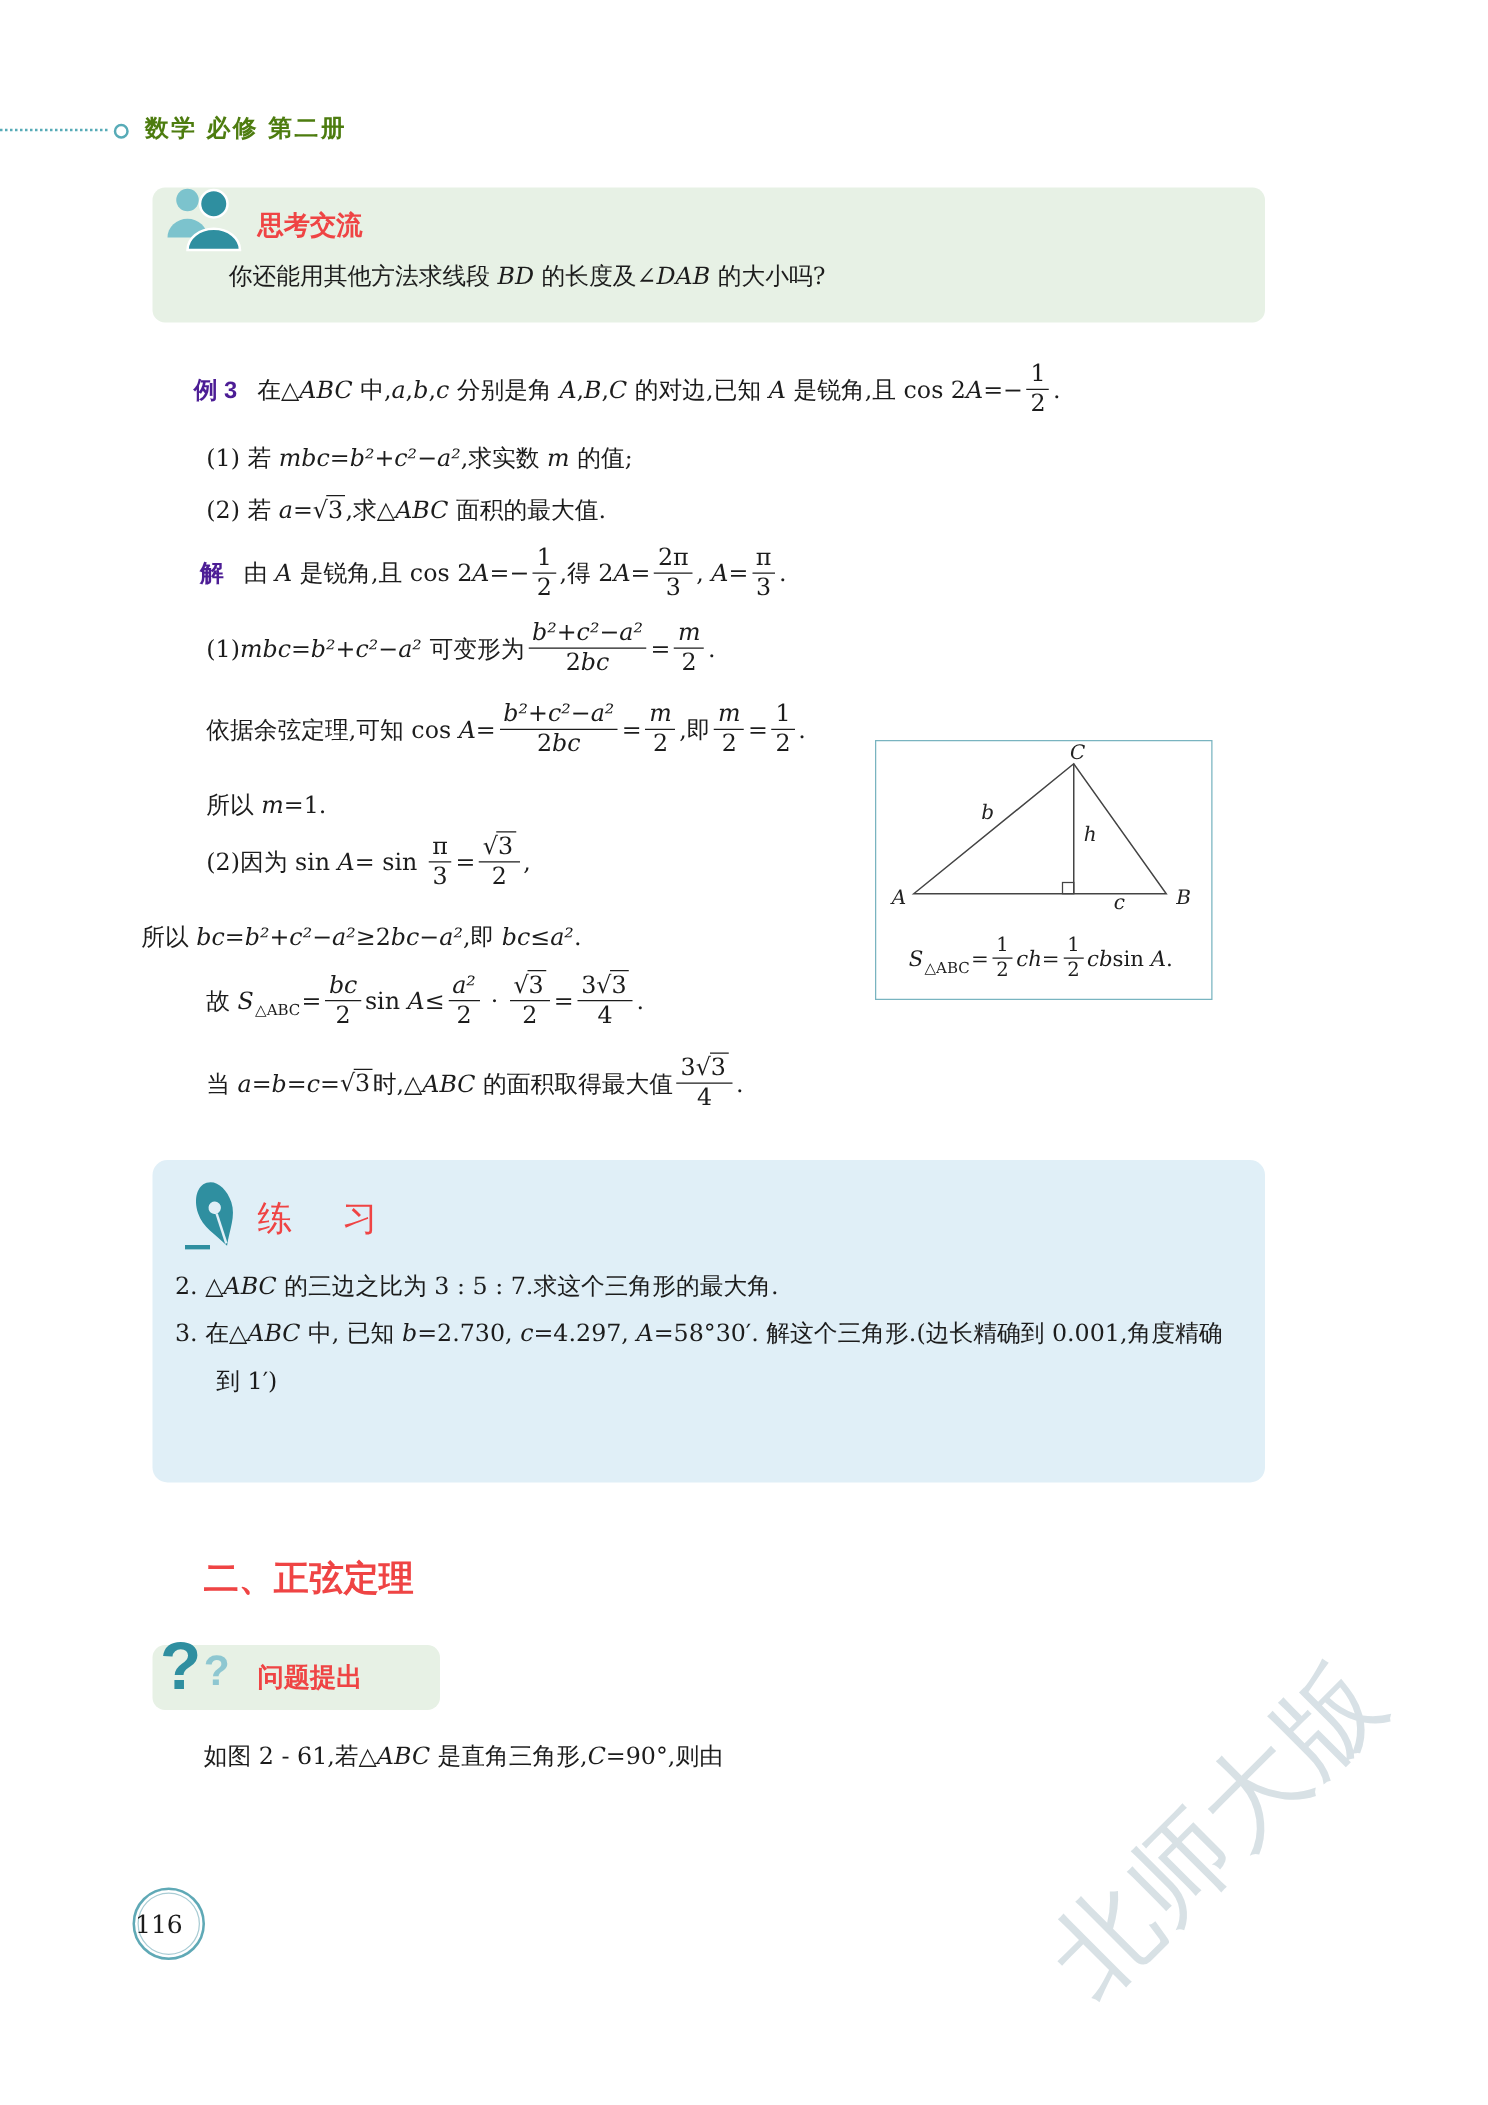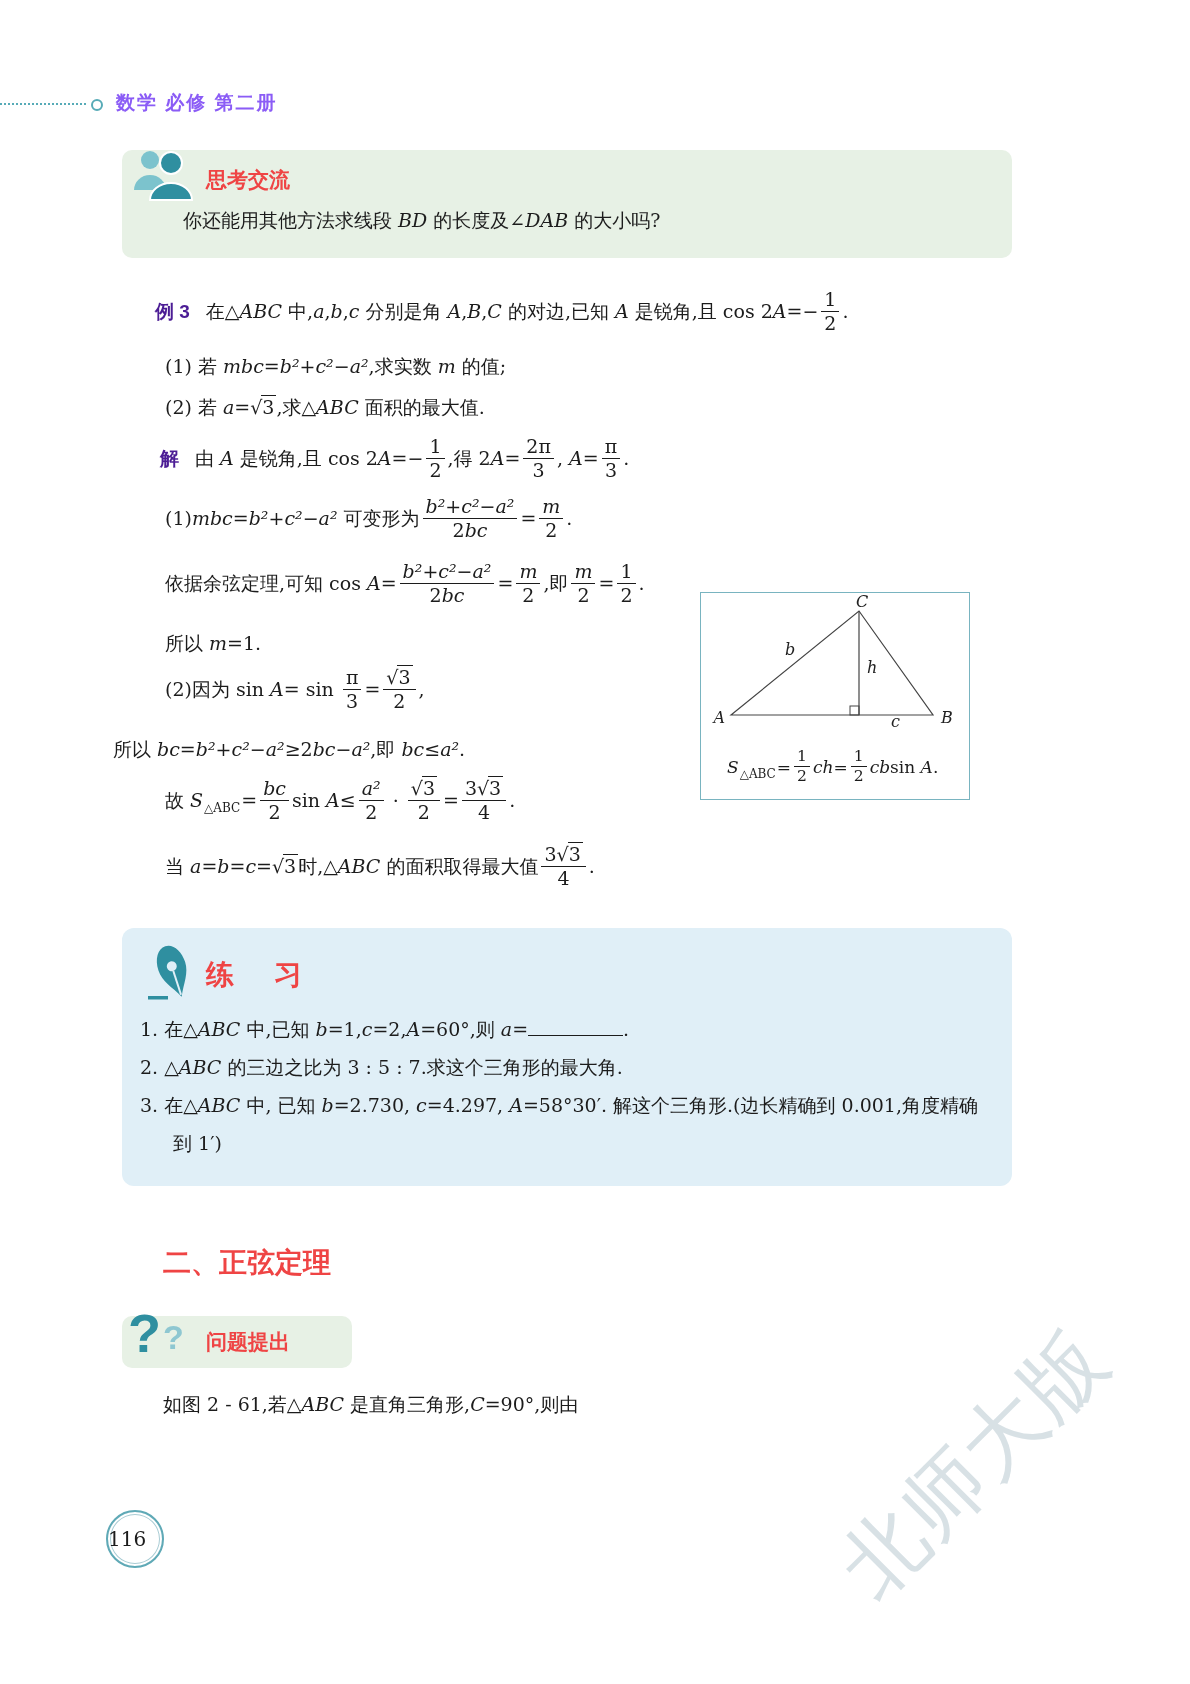--- a/index.html
+++ b/index.html
@@ -5,33 +5,33 @@
   html,body{margin:0;padding:0;background:#fff}
   .page{position:relative;width:1190px;height:1684px;background:#ffffff;overflow:hidden;
         font-family:"DejaVu Serif","Liberation Serif",serif;color:#1c1c1c}
   .abs{position:absolute}
   .sans{font-family:"Liberation Sans","DejaVu Sans",sans-serif}
   .teal{color:#ef4444}
 
   
   .header-rule{left:0;top:103px;width:86px;border-top:2px dotted #57abb7}
   .header-dot{left:91px;top:99px;width:8px;height:8px;border:2px solid #57abb7;border-radius:50%}
-  .header-title{left:116px;top:90px;font-size:19px;font-weight:bold;color:#8b5cf6;letter-spacing:2px}
+  .header-title{left:116px;top:90px;font-size:19px;font-weight:bold;color:#4d7c0f;letter-spacing:2px}
 
   
   .think-box{left:122px;top:150px;width:890px;height:108px;background:#e7f1e5;border-radius:10px}
   .practice-box{left:122px;top:928px;width:890px;height:258px;background:#e0eff7;border-radius:12px}
   .problem-pill{left:122px;top:1316px;width:230px;height:52px;background:#e7f1e5;border-radius:10px}
 
   .think-icon{left:130px;top:146px}
   .think-title{left:206px;top:166px;font-size:21px;font-weight:bold}
   .think-body{left:183px;top:208px;font-size:19px}
 
   .pen-icon{left:148px;top:932px}
-  .practice-title{left:206px;top:956px;font-size:28px;font-weight:bold;letter-spacing:6px}
+  .practice-title{left:206px;top:956px;font-size:28px;font-weight:normal;letter-spacing:6px}
   .practice-items{left:140px;top:1010px;width:848px;font-size:19px}
   .practice-items .pitem{line-height:38px}
   .practice-items .hang{padding-left:33px;text-indent:-33px}
 
   .section-heading{left:163px;top:1244px;font-size:28px;font-weight:bold}
   .qmark{font-family:"Liberation Sans",sans-serif;font-weight:bold;line-height:1}
   .qbig{left:128px;top:1306px;font-size:54px;color:#2f8fa0}
   .qsmall{left:163px;top:1320px;font-size:34px;color:#8ec7d1}
   .problem-title{left:206px;top:1328px;font-size:21px;font-weight:bold}
   .problem-body{left:163px;top:1392px;font-size:19px}
@@ -175,21 +175,20 @@
   <svg class="abs pen-icon" width="50" height="70" viewBox="0 0 50 70">
     <g transform="rotate(-18 25 38)">
       <path d="M25 66 C19 54 11 46 11 34 C11 22 17 13 25 13 C33 13 39 22 39 34 C39 46 31 54 25 66 Z" fill="#2f8fa0"></path>
       <circle cx="25" cy="34" r="5" fill="#e0eff7"></circle>
       <line x1="25" y1="39" x2="25" y2="64" stroke="#e0eff7" stroke-width="2"></line>
     </g>
     <rect x="0" y="64" width="20" height="3.5" fill="#2f8fa0"></rect>
   </svg>
   <div class="abs practice-title sans teal">练　习</div>
   <div class="abs practice-items">
-    <div class="pitem"><span>1. 在△</span><span class="it">ABC</span><span> 中,已知 </span><span class="it">b</span><span>=1,</span><span class="it">c</span><span>=2,</span><span class="it">A</span><span>=60°,则 </span><span class="it">a</span><span>=</span><span class="blank" style="width: 95px;"></span><span>.</span></div>
     <div class="pitem"><span>2. △</span><span class="it">ABC</span><span> 的三边之比为 3 : 5 : 7.求这个三角形的最大角.</span></div>
     <div class="pitem hang"><span>3. 在△</span><span class="it">ABC</span><span> 中, 已知 </span><span class="it">b</span><span>=2.730, </span><span class="it">c</span><span>=4.297, </span><span class="it">A</span><span>=58°30′. 解这个三角形.(边长精确到 0.001,角度精确到 1′)</span></div>
   </div>
 
   <div class="abs section-heading sans teal">二、正弦定理</div>
 
   <section class="abs problem-pill"></section>
   <span class="abs qmark qbig">?</span>
   <span class="abs qmark qsmall">?</span>
   <div class="abs problem-title sans teal">问题提出</div>

